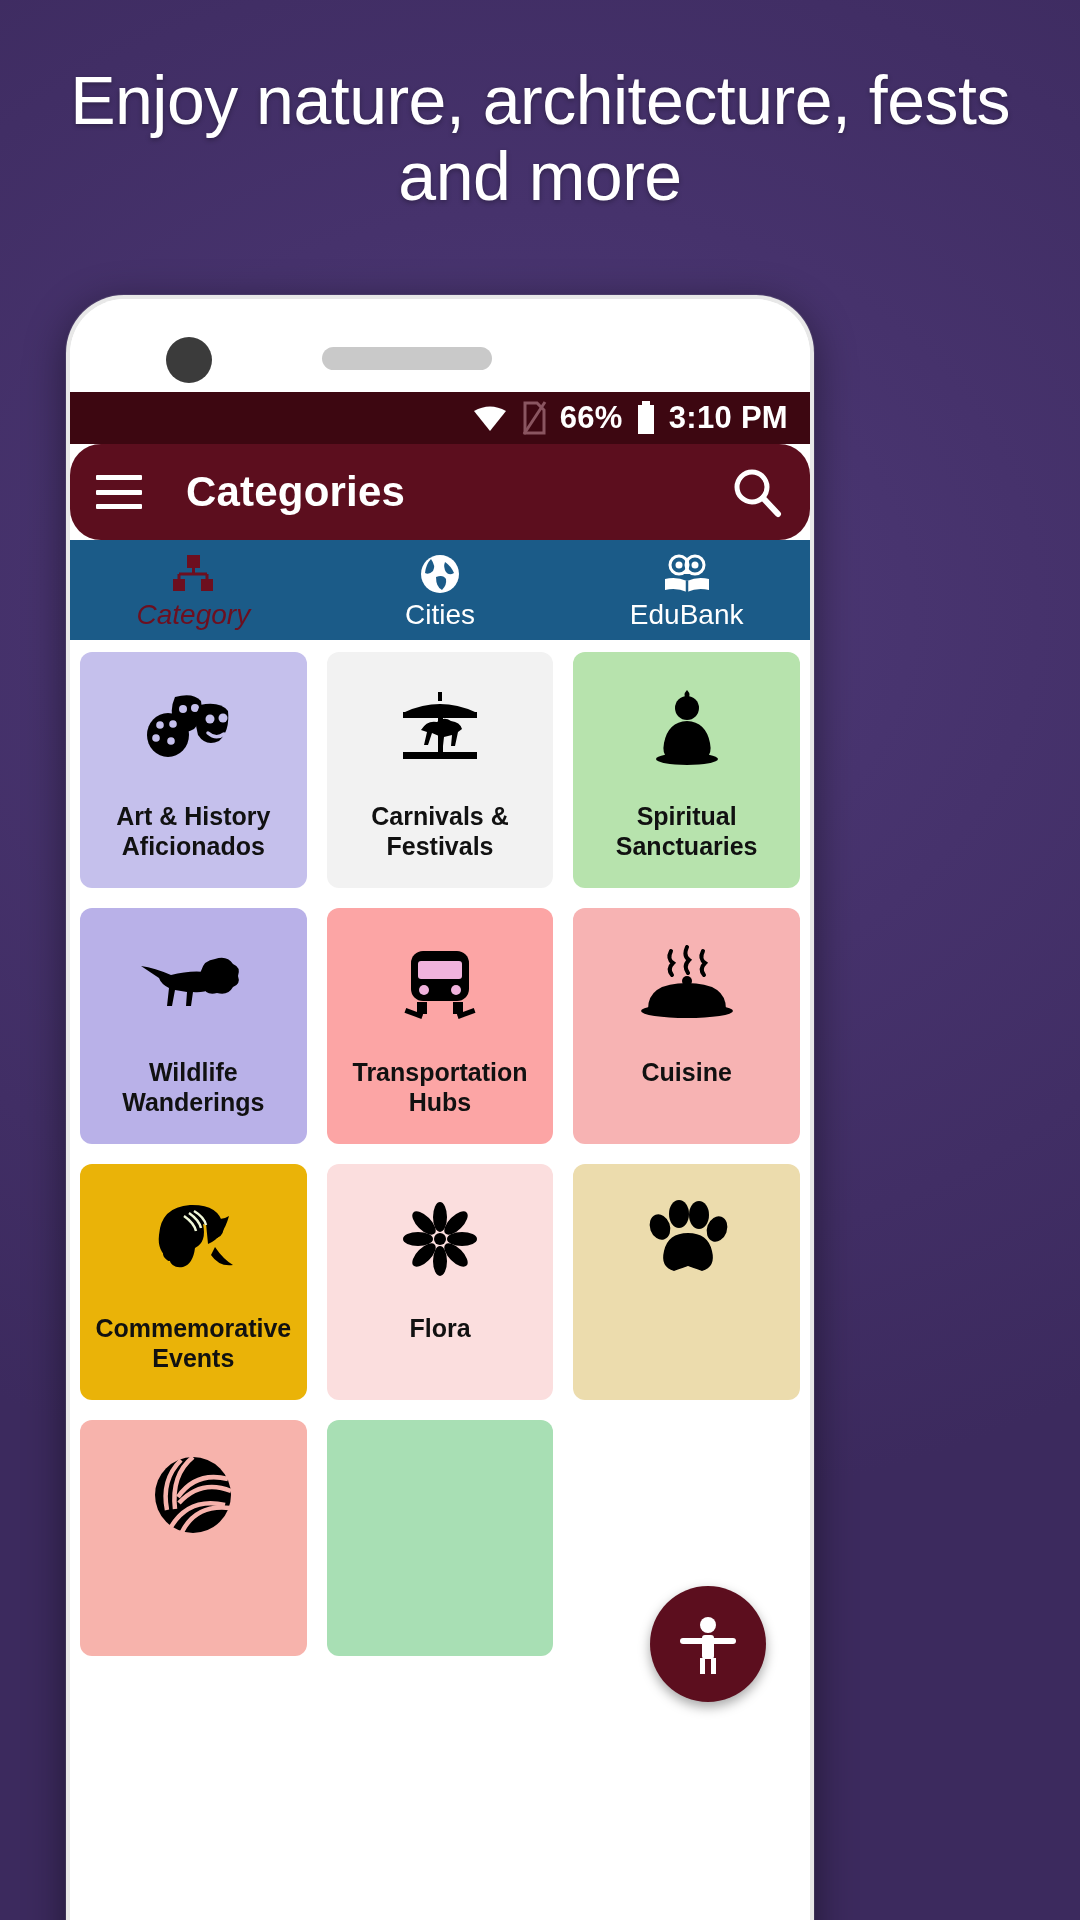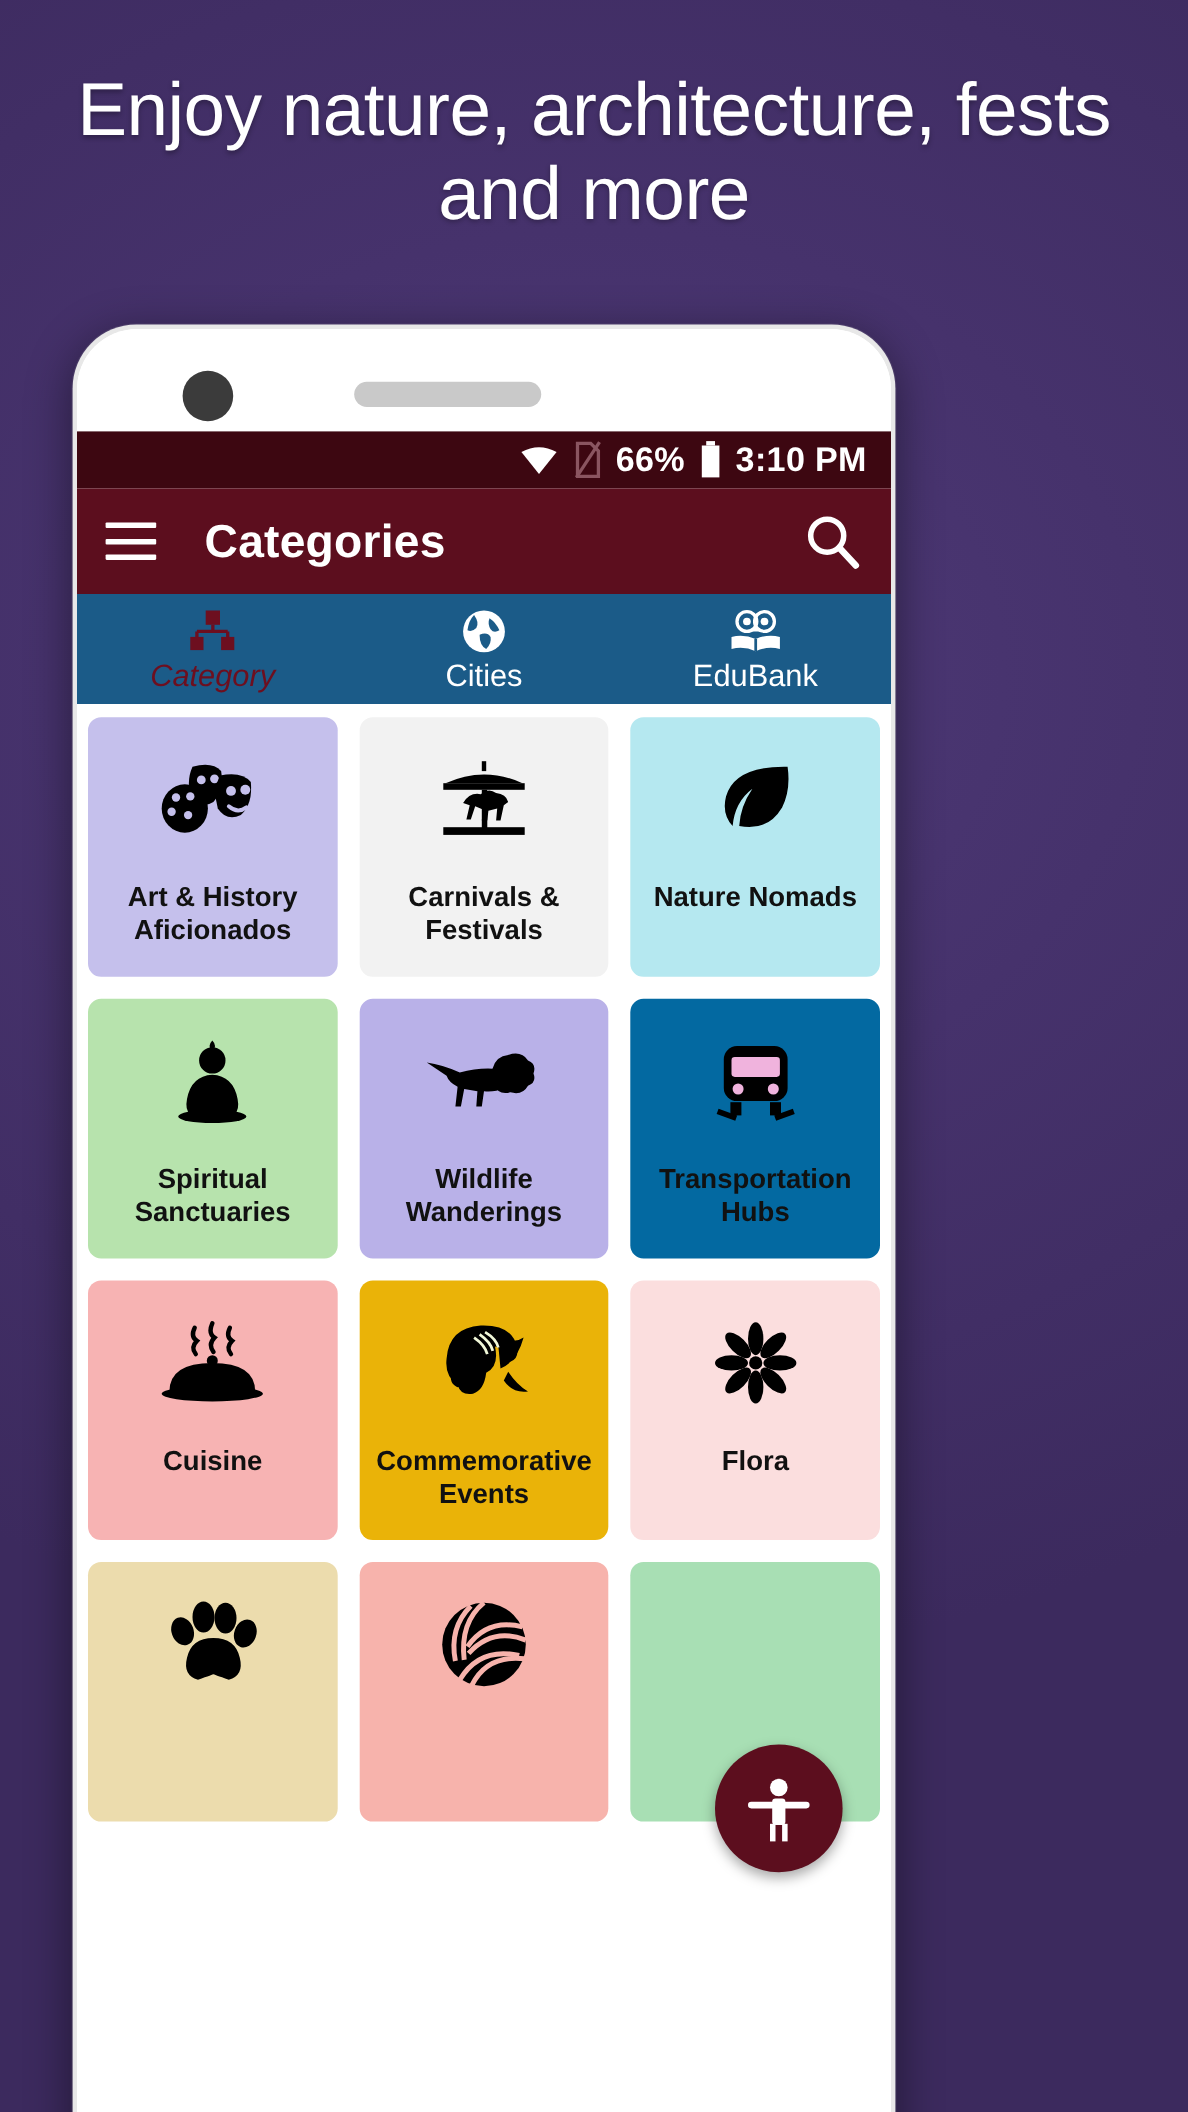--- a/index.html
+++ b/index.html
@@ -97,20 +97,21 @@
     white-space:nowrap;
   }
 
   
   .appbar {
     height:96px;
     background:#5c0e1e;
     display:flex;
     align-items:center;
     padding:0 26px;
+    border-radius:31px;
   }
   .hamburger {
     width:46px; height:34px;
     display:flex; flex-direction:column; justify-content:space-between;
     margin-right:44px;
     cursor:pointer;
   }
   .hamburger span { display:block; height:5px; background:#fff; border-radius:1px; }
   .appbar-title {
     color:#ffffff;
@@ -319,28 +320,20 @@
               <path d="M8 22 q35 -16 70 0 z" fill="#000"></path>
               <rect x="6" y="22" width="74" height="6" fill="#000"></rect>
               <rect x="41" y="28" width="5" height="36" fill="#000"></rect>
               <path d="M24 40 q6 -10 16 -8 q7 -6 14 -1 q9 1 11 8 l-4 3 l-3 14 l-4 0 l1 -11 l-8 2 l-1 9 l-5 0 l1 -10 l-7 -3 l-4 12 l-4 0 l3 -13 z" fill="#000"></path>
               <rect x="6" y="62" width="74" height="7" fill="#000"></rect>
             </svg>
           </div>
           <div class="clabel">Carnivals &amp; Festivals</div>
         </div>
 
-        <div class="cell" style="background:#b5e8f0">
-          <div class="cicon">
-            <svg width="82" height="72" viewBox="0 0 82 72">
-              <path d="M70 6 q-48 -1 -56 27 q-4 16 6 27 q2 -22 18 -34 q-11 16 -12 34 q26 5 39 -17 q8 -16 5 -37 z" fill="#000"></path>
-            </svg>
-          </div>
-          <div class="clabel">Nature Nomads</div>
-        </div>
 
         <div class="cell" style="background:#b7e3ad">
           <div class="cicon">
             <svg width="76" height="78" viewBox="0 0 76 78">
               <path d="M38 2 q5 5 0 10 q-5 -5 0 -10 z" fill="#000"></path>
               <circle cx="38" cy="20" r="12" fill="#000"></circle>
               <path d="M38 33 q19 1 23 22 q2 10 -3 14 h-40 q-5 -4 -3 -14 q4 -21 23 -22 z" fill="#000"></path>
               <ellipse cx="38" cy="71" rx="31" ry="6" fill="#000"></ellipse>
             </svg>
           </div>
@@ -350,21 +343,21 @@
         <div class="cell" style="background:#b9b1e8">
           <div class="cicon">
             <svg width="104" height="60" viewBox="0 0 104 60">
               <path d="M74 6 q12 -4 18 5 q8 3 5 12 q3 8 -5 11 q-5 9 -16 6 q-11 3 -15 -7 q-6 -7 -1 -15 q3 -11 14 -12 z" fill="#000"></path>
               <path d="M30 22 q22 -6 42 -2 q4 10 -2 16 q-8 4 -18 3 l-2 14 h-5 l1 -14 l-12 -2 l-3 16 h-5 l2 -18 q-8 -4 -10 -10 l-18 -12 q14 2 30 9 z" fill="#000"></path>
             </svg>
           </div>
           <div class="clabel">Wildlife Wanderings</div>
         </div>
 
-        <div class="cell" style="background:#0369a1">
+        <div class="cell" style="background:#fca5a5">
           <div class="cicon">
             <svg width="78" height="72" viewBox="0 0 78 72">
               <rect x="10" y="4" width="58" height="50" rx="12" fill="#000"></rect>
               <rect x="17" y="14" width="44" height="18" rx="3" fill="#f0b3dd"></rect>
               <circle cx="23" cy="43" r="5" fill="#f0b3dd"></circle>
               <circle cx="55" cy="43" r="5" fill="#f0b3dd"></circle>
               <rect x="16" y="55" width="10" height="12" fill="#000"></rect>
               <rect x="52" y="55" width="10" height="12" fill="#000"></rect>
               <rect x="4" y="64" width="18" height="5" transform="rotate(20 13 66)" fill="#000"></rect>
               <rect x="56" y="64" width="18" height="5" transform="rotate(-20 65 66)" fill="#000"></rect>

